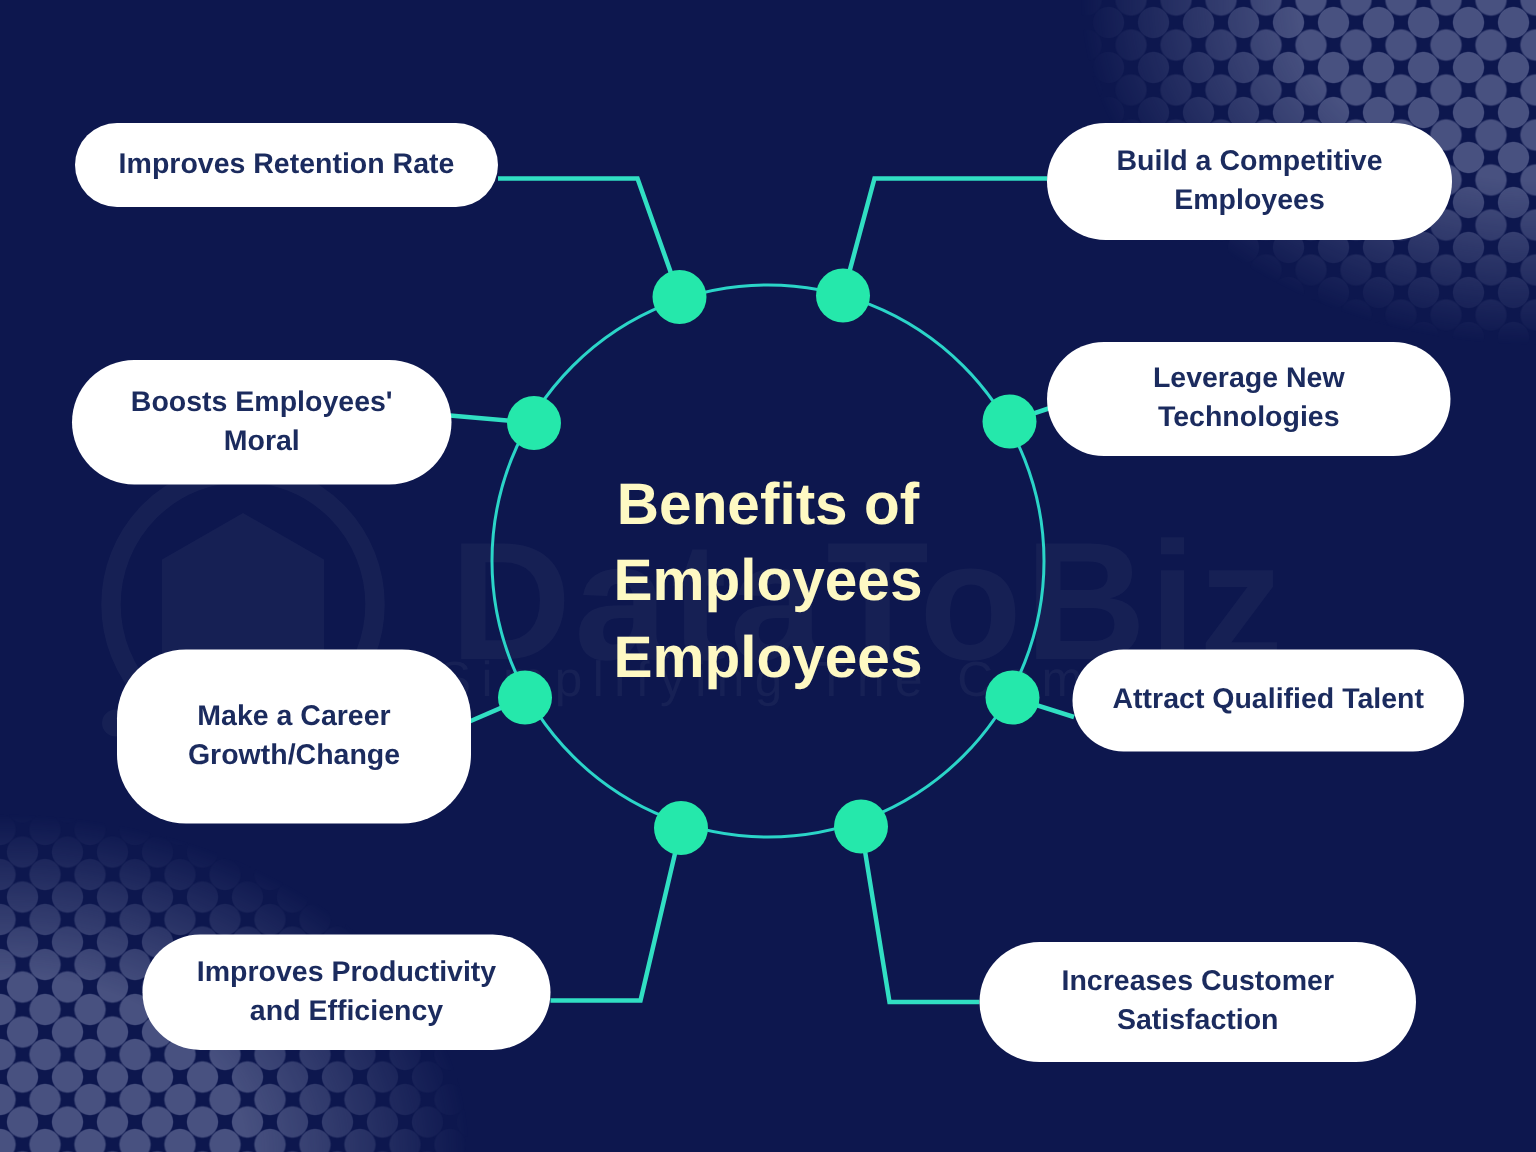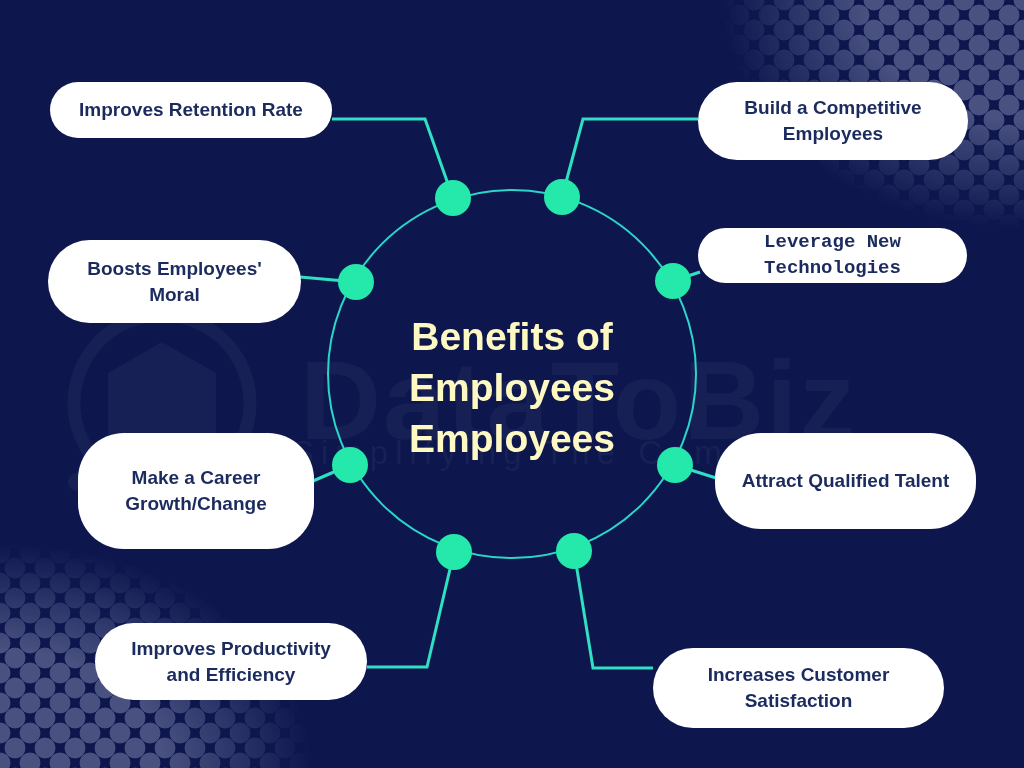--- a/index.html
+++ b/index.html
@@ -59,25 +59,25 @@
   .pill{
     position:absolute;background:#ffffff;border-radius:46px;
     display:flex;align-items:center;justify-content:center;
     text-align:center;color:#1b2b5e;
     font-size:19px;font-weight:700;line-height:1.35;
     padding:0 26px;box-sizing:border-box;
   }
   .p1{left:50px;top:82px;width:282px;height:56px;}
   .p2{left:698px;top:82px;width:270px;height:78px;}
   .p3{left:48px;top:240px;width:253px;height:83px;}
-  .p4{left:698px;top:228px;width:269px;height:55px;font-family:Liberation Mono, monospace;}
+  .p4{left:698px;top:228px;width:269px;height:76px;}
   .p5{left:78px;top:433px;width:236px;height:116px;}
-  .p6{left:715px;top:433px;width:261px;height:96px;}
+  .p6{left:715px;top:433px;width:261px;height:68px;}
   .p7{left:95px;top:623px;width:272px;height:77px;justify-content:center;}
-  .p8{left:653px;top:628px;width:291px;height:80px;margin-top:20px;}
+  .p8{left:653px;top:628px;width:291px;height:80px;}
 </style>
 </head>
 <body>
 
 <div class="stage">
 
   <div class="halftone tr"></div>
   <div class="halftone bl"></div>
 
   <svg class="wm-logo" width="215" height="215">

